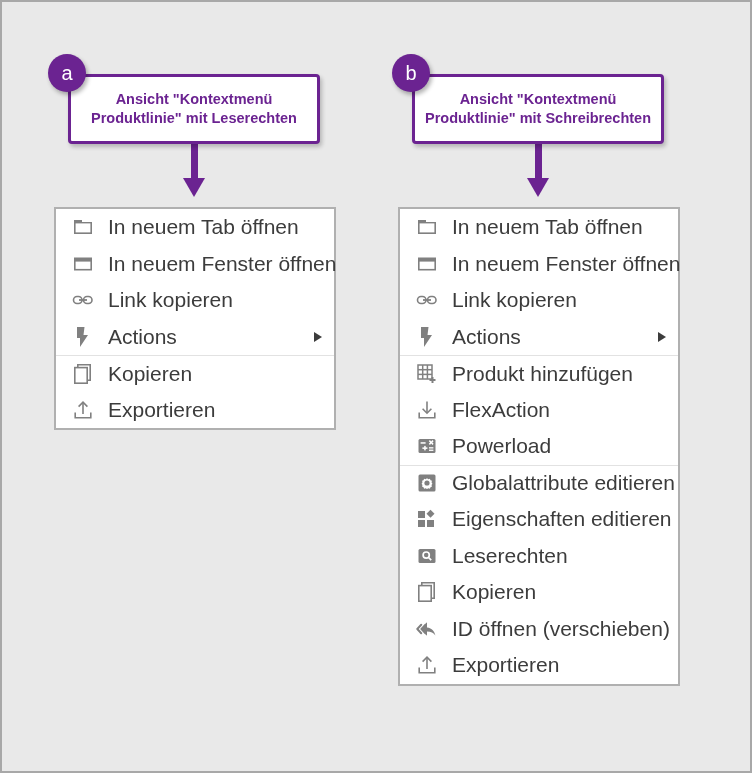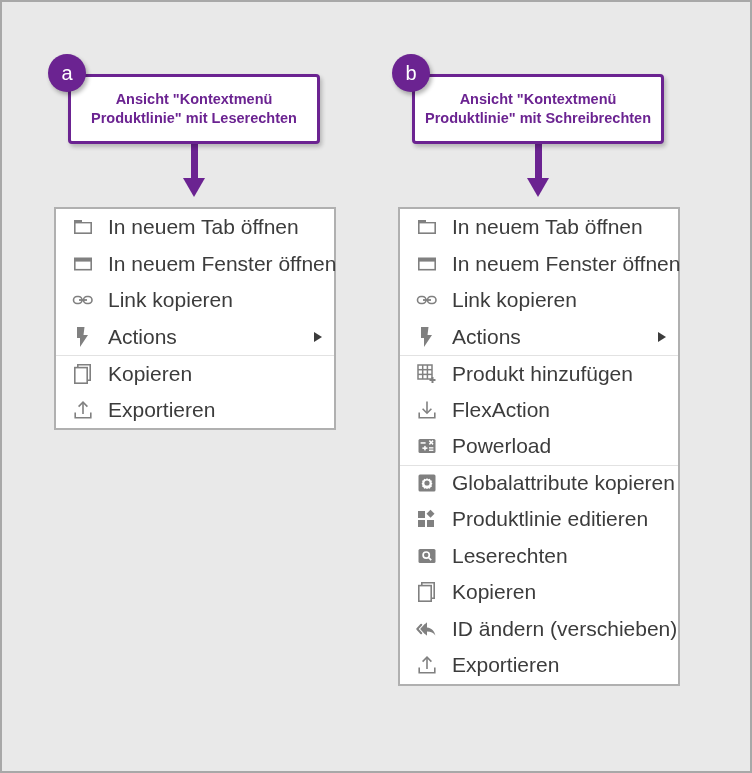--- a/index.html
+++ b/index.html
@@ -278,32 +278,32 @@
         <span class="mi-label">Powerload</span>
       </div>
       <div class="menu-item sep-top">
         <span class="mi-icon">
           <svg width="20" height="20" viewBox="0 0 20 20">
             <rect x="1.5" y="1.5" width="17" height="17" rx="1.5" fill="#808080"></rect>
             <path d="M10 5.3l1.4.9 1.5-.5.6 1.5 1.5.6-.5 1.5.9 1.4-.9 1.4.5 1.5-1.5.6-.6 1.5-1.5-.5-1.4.9-1.4-.9-1.5.5-.6-1.5-1.5-.6.5-1.5-.9-1.4.9-1.4-.5-1.5 1.5-.6.6-1.5 1.5.5z" fill="#fff"></path>
             <circle cx="10" cy="10" r="2.6" fill="#808080"></circle>
           </svg>
         </span>
-        <span class="mi-label">Globalattribute kopieren</span>
+        <span class="mi-label">Globalattribute editieren</span>
       </div>
       <div class="menu-item">
         <span class="mi-icon">
           <svg width="20" height="20" viewBox="0 0 20 20">
             <rect x="1" y="2" width="7" height="7" fill="#808080"></rect>
             <rect x="1" y="11" width="7" height="7" fill="#808080"></rect>
             <rect x="10" y="11" width="7" height="7" fill="#808080"></rect>
             <path d="M13.5 0.8l4 4-4 4-4-4z" fill="#808080"></path>
           </svg>
         </span>
-        <span class="mi-label">Produktlinie editieren</span>
+        <span class="mi-label">Eigenschaften editieren</span>
       </div>
       <div class="menu-item">
         <span class="mi-icon">
           <svg width="20" height="20" viewBox="0 0 20 20">
             <rect x="1.5" y="3" width="17" height="14" rx="1.5" fill="#808080"></rect>
             <g fill="none" stroke="#fff" stroke-width="1.7">
               <circle cx="9.2" cy="9.1" r="3.1"></circle>
               <line x1="11.6" y1="11.5" x2="14.2" y2="14.1"></line>
             </g>
           </svg>
@@ -324,21 +324,21 @@
       <div class="menu-item">
         <span class="mi-icon">
           <svg width="22" height="18" viewBox="0 0 22 18">
             <path d="M11 2.2L4.2 9l6.8 6.8V11.6c4 0 6.6 1.3 8.4 3.9-.7-3.9-3.3-7.6-8.4-8.1z" fill="#808080"></path>
             <g stroke="#808080" stroke-width="2" fill="none" stroke-linecap="round" stroke-linejoin="round">
               <path d="M5.2 4.8L1.3 9l3.9 4.2"></path>
               <path d="M9.6 4.8L5.7 9l3.9 4.2"></path>
             </g>
           </svg>
         </span>
-        <span class="mi-label">ID ändern (verschieben)</span>
+        <span class="mi-label">ID öffnen (verschieben)</span>
       </div>
       <div class="menu-item">
         <span class="mi-icon">
           <svg width="20" height="20" viewBox="0 0 20 20">
             <g fill="none" stroke="#808080" stroke-width="1.6">
               <path d="M10 14V2.5"></path>
               <path d="M5.6 6.6L10 2.2l4.4 4.4"></path>
               <path d="M2.2 12.5v5.3h15.6v-5.3"></path>
             </g>
           </svg>

